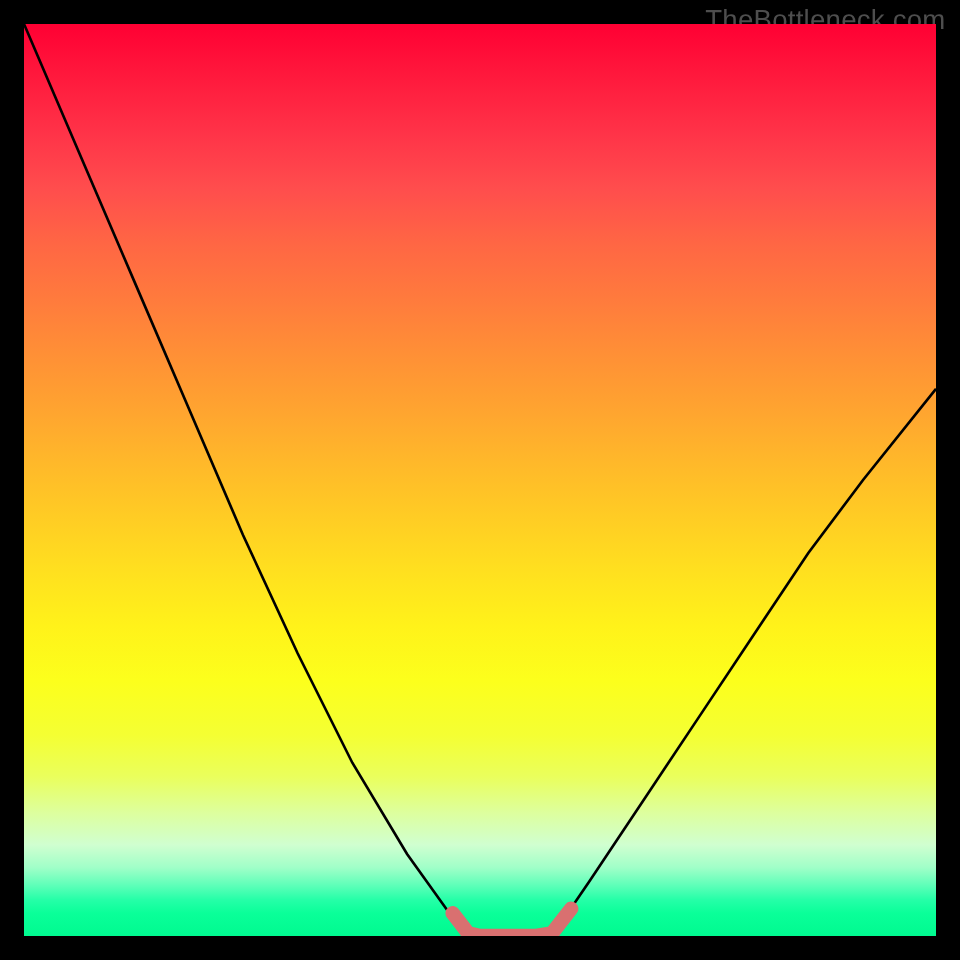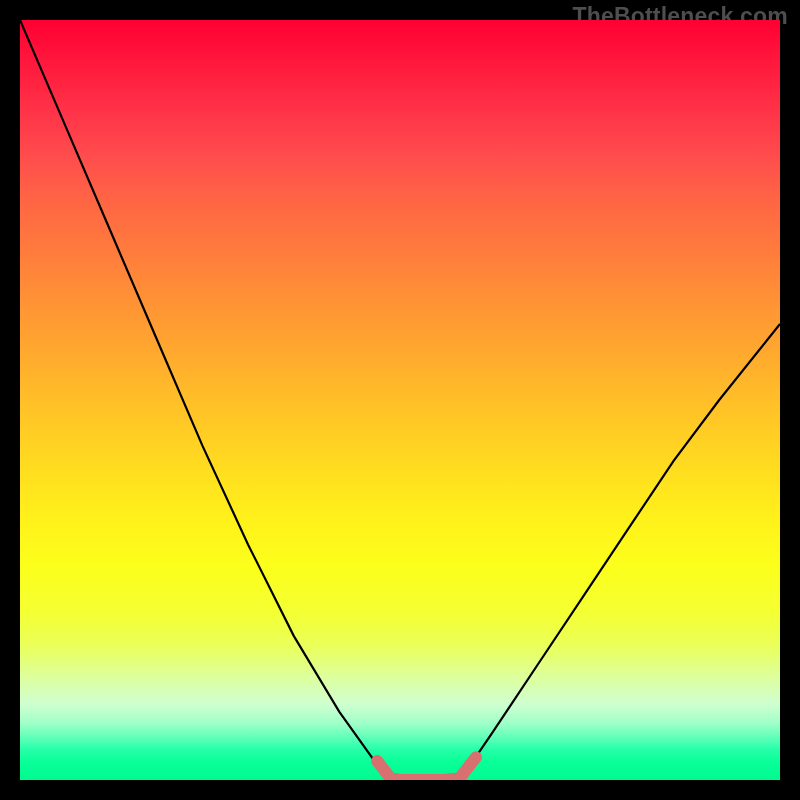--- a/index.html
+++ b/index.html
@@ -55,21 +55,21 @@
     top: 0;
     width: 760px;
     height: 760px;
   }
   .watermark {
     position: absolute;
     top: 3px;
     right: 12px;
     color: #4e4e4e;
     font-size: 23px;
-    font-weight: 700;
+    font-weight: 400;
     letter-spacing: 0.2px;
   }
 </style>
 </head>
 <body>
 
 <div class="frame">
   <div class="watermark">TheBottleneck.com</div>
   <div class="plot-area">
     <svg class="curves" viewBox="0 0 760 760" preserveAspectRatio="none">

